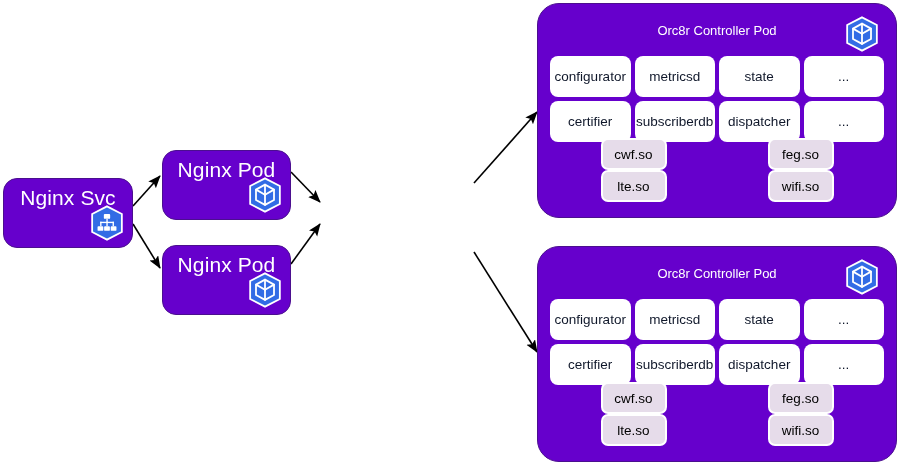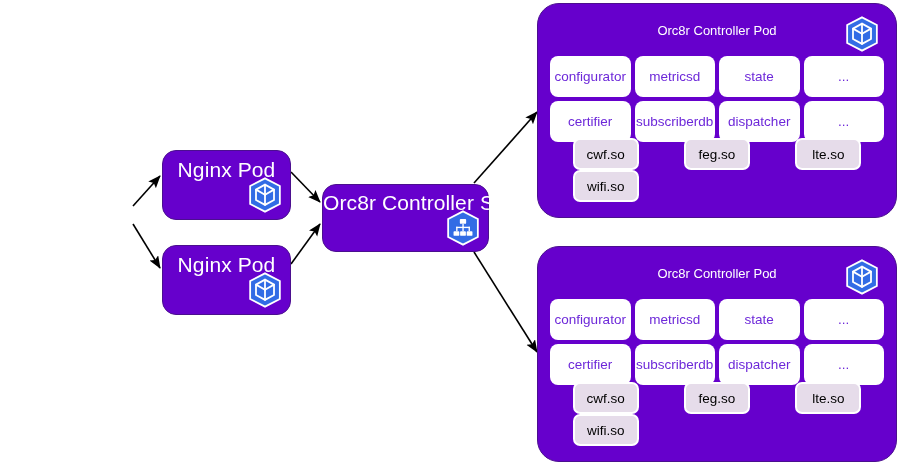--- a/index.html
+++ b/index.html
@@ -87,31 +87,31 @@
     grid-auto-rows: 41px;
     gap: 4px 4px;
   }
   .svc-box {
     background: #ffffff;
     border-radius: 8px;
     display: flex;
     align-items: center;
     justify-content: center;
     font-size: 13.5px;
-    color: #6d28d9;
+    color: #0f172a;
     overflow: hidden;
     white-space: nowrap;
   }
   .so-row {
     position: absolute;
     left: 12px;
     right: 12px;
     bottom: 15px;
     display: grid;
-    grid-template-columns: repeat(3, 1fr);
+    grid-template-columns: repeat(2, 1fr);
     gap: 0px;
   }
   .so-cell {
     display: flex;
     justify-content: center;
   }
   .so-box {
     background: #e6dcea;
     border: 2px solid #ffffff;
     border-radius: 7px;
@@ -140,73 +140,73 @@
     <g stroke="#000000" stroke-width="1.6" fill="none" marker-end="url(#ah)">
       <line x1="133" y1="206" x2="160" y2="176"></line>
       <line x1="133" y1="224" x2="160" y2="268"></line>
       <line x1="291" y1="172" x2="320" y2="202"></line>
       <line x1="291" y1="264" x2="320" y2="224"></line>
       <line x1="474" y1="183" x2="537" y2="112"></line>
       <line x1="474" y1="252" x2="537" y2="352"></line>
     </g>
   </svg>
 
-
-  <div class="node" style="left:162px; top:150px; width:129px; height:70px;">
-    <div class="node-title" style="top:10px;">Nginx Pod</div>
+  <div class="node" style="left:3px; top:178px; width:130px; height:70px;">
+    <div class="node-title" style="top:10px;">Nginx Svc</div>
     <div class="k8s-badge" style="right:7px; bottom:6px;">
-      <svg viewBox="0 0 40 40">
-        <polygon points="20,1.5 36.5,10 36.5,30 20,38.5 3.5,30 3.5,10" fill="#326ce5" stroke="#ffffff" stroke-width="2"></polygon>
-        <g fill="none" stroke="#ffffff" stroke-width="2" stroke-linejoin="round" stroke-linecap="round">
-          <polygon points="20,8.5 30,14 30,25.5 20,31 10,25.5 10,14"></polygon>
-          <path d="M20,8.5 L20,19.8"></path>
-          <path d="M20,19.8 L10,14"></path>
-          <path d="M20,19.8 L30,14"></path>
-          <path d="M20,19.8 L20,31"></path>
-        </g>
-      </svg>
-    </div>
-  </div>
-
-  <div class="node" style="left:162px; top:245px; width:129px; height:70px;">
-    <div class="node-title" style="top:10px;">Nginx Pod</div>
-    <div class="k8s-badge" style="right:7px; bottom:6px;">
-      <svg viewBox="0 0 40 40">
-        <polygon points="20,1.5 36.5,10 36.5,30 20,38.5 3.5,30 3.5,10" fill="#326ce5" stroke="#ffffff" stroke-width="2"></polygon>
-        <g fill="none" stroke="#ffffff" stroke-width="2" stroke-linejoin="round" stroke-linecap="round">
-          <polygon points="20,8.5 30,14 30,25.5 20,31 10,25.5 10,14"></polygon>
-          <path d="M20,8.5 L20,19.8"></path>
-          <path d="M20,19.8 L10,14"></path>
-          <path d="M20,19.8 L30,14"></path>
-          <path d="M20,19.8 L20,31"></path>
-        </g>
-      </svg>
-    </div>
-  </div>
-
-  <div class="node" style="left:322px; top:184px; width:167px; height:68px;">
-    <div class="node-title" style="top:9px;">Orc8r Controller Svc</div>
-    <div class="k8s-badge" style="right:7px; bottom:5px;">
       <svg viewBox="0 0 40 40">
         <polygon points="20,1.5 36.5,10 36.5,30 20,38.5 3.5,30 3.5,10" fill="#326ce5" stroke="#ffffff" stroke-width="2"></polygon>
         <g fill="#ffffff">
           <rect x="16.5" y="10" width="7" height="5.4" rx="1"></rect>
           <rect x="9.5" y="23.5" width="6.4" height="5.2" rx="1"></rect>
           <rect x="16.8" y="23.5" width="6.4" height="5.2" rx="1"></rect>
           <rect x="24.1" y="23.5" width="6.4" height="5.2" rx="1"></rect>
           <rect x="19.3" y="15.4" width="1.5" height="4.2"></rect>
           <rect x="12.4" y="18.6" width="15.2" height="1.5"></rect>
           <rect x="12.4" y="18.6" width="1.5" height="5"></rect>
           <rect x="19.3" y="18.6" width="1.5" height="5"></rect>
           <rect x="26.2" y="18.6" width="1.5" height="5"></rect>
         </g>
       </svg>
     </div>
   </div>
 
+  <div class="node" style="left:162px; top:150px; width:129px; height:70px;">
+    <div class="node-title" style="top:10px;">Nginx Pod</div>
+    <div class="k8s-badge" style="right:7px; bottom:6px;">
+      <svg viewBox="0 0 40 40">
+        <polygon points="20,1.5 36.5,10 36.5,30 20,38.5 3.5,30 3.5,10" fill="#326ce5" stroke="#ffffff" stroke-width="2"></polygon>
+        <g fill="none" stroke="#ffffff" stroke-width="2" stroke-linejoin="round" stroke-linecap="round">
+          <polygon points="20,8.5 30,14 30,25.5 20,31 10,25.5 10,14"></polygon>
+          <path d="M20,8.5 L20,19.8"></path>
+          <path d="M20,19.8 L10,14"></path>
+          <path d="M20,19.8 L30,14"></path>
+          <path d="M20,19.8 L20,31"></path>
+        </g>
+      </svg>
+    </div>
+  </div>
+
+  <div class="node" style="left:162px; top:245px; width:129px; height:70px;">
+    <div class="node-title" style="top:10px;">Nginx Pod</div>
+    <div class="k8s-badge" style="right:7px; bottom:6px;">
+      <svg viewBox="0 0 40 40">
+        <polygon points="20,1.5 36.5,10 36.5,30 20,38.5 3.5,30 3.5,10" fill="#326ce5" stroke="#ffffff" stroke-width="2"></polygon>
+        <g fill="none" stroke="#ffffff" stroke-width="2" stroke-linejoin="round" stroke-linecap="round">
+          <polygon points="20,8.5 30,14 30,25.5 20,31 10,25.5 10,14"></polygon>
+          <path d="M20,8.5 L20,19.8"></path>
+          <path d="M20,19.8 L10,14"></path>
+          <path d="M20,19.8 L30,14"></path>
+          <path d="M20,19.8 L20,31"></path>
+        </g>
+      </svg>
+    </div>
+  </div>
+
+
   <div class="pod-panel" style="left:537px; top:3px; width:360px; height:215px;">
     <div class="panel-title">Orc8r Controller Pod</div>
     <div class="k8s-badge" style="right:16px; top:12px;">
       <svg viewBox="0 0 40 40">
         <polygon points="20,1.5 36.5,10 36.5,30 20,38.5 3.5,30 3.5,10" fill="#326ce5" stroke="#ffffff" stroke-width="2"></polygon>
         <g fill="none" stroke="#ffffff" stroke-width="2" stroke-linejoin="round" stroke-linecap="round">
           <polygon points="20,8.5 30,14 30,25.5 20,31 10,25.5 10,14"></polygon>
           <path d="M20,8.5 L20,19.8"></path>
           <path d="M20,19.8 L10,14"></path>
           <path d="M20,19.8 L30,14"></path>

